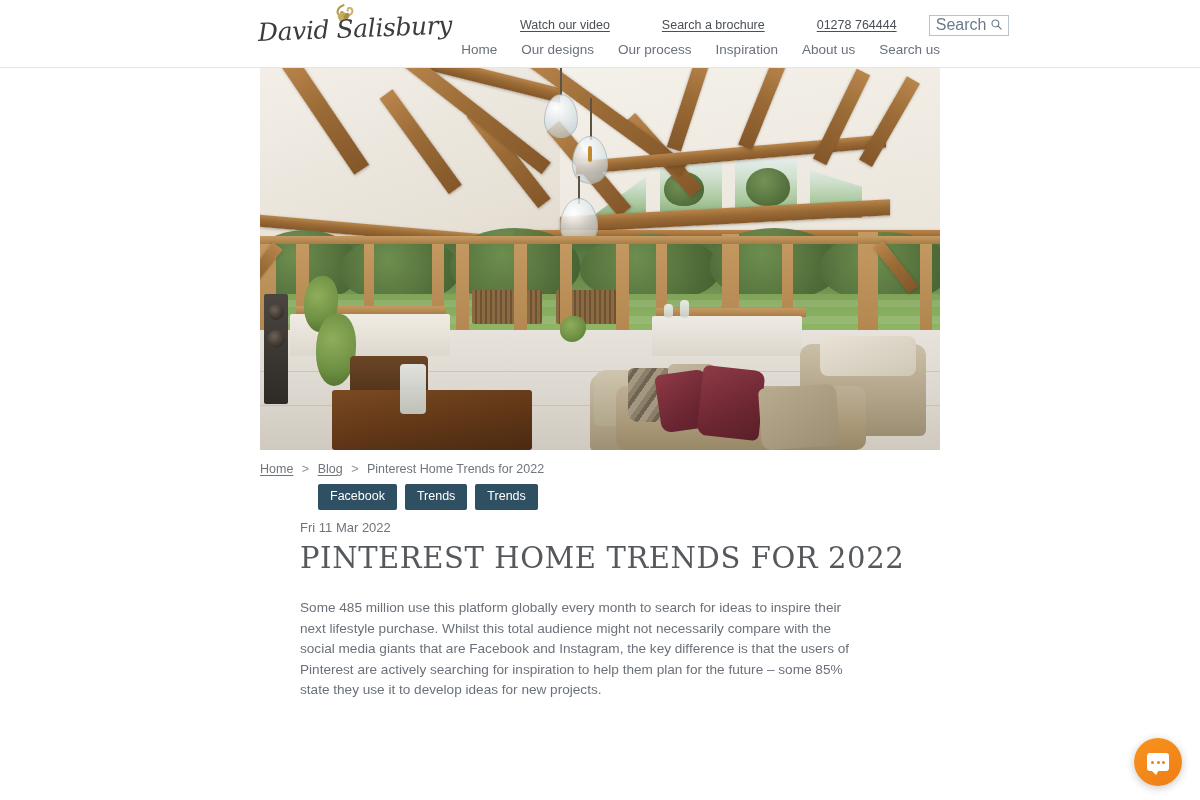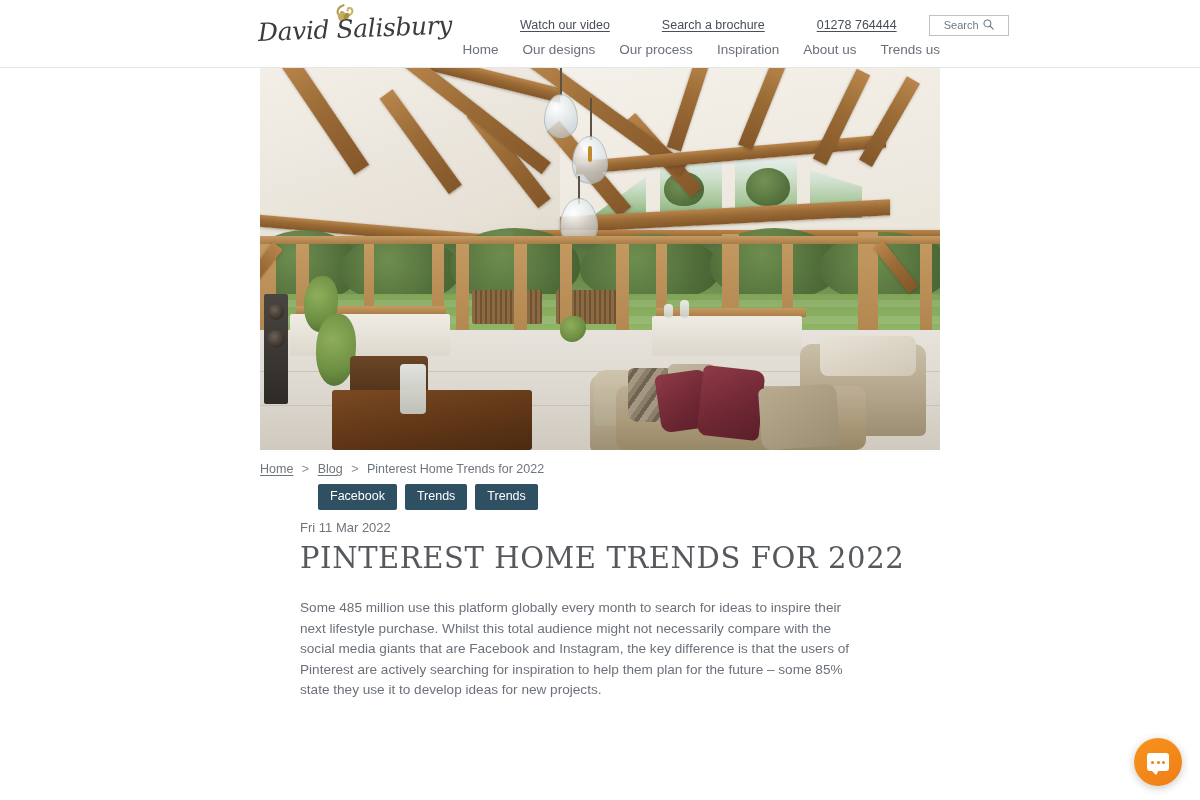--- a/index.html
+++ b/index.html
@@ -80,21 +80,21 @@
     height: 21px;
     border: 1px solid #b9c3cc;
     background: #fff;
     display: flex;
     align-items: center;
     justify-content: center;
     gap: 4px;
     cursor: text;
   }
   .search-placeholder {
-    font-size: 11px;
+    font-size: 16px;
     color: #6b7a88;
   }
   .search-icon-svg { display: block; }
 
   .main-nav {
     position: absolute;
     right: 260px;
     top: 42px;
     display: flex;
     align-items: center;
@@ -404,21 +404,21 @@
       </span>
     </div>
   </div>
 
   <nav class="main-nav">
     <a class="nav-item">Home</a>
     <a class="nav-item">Our designs</a>
     <a class="nav-item">Our process</a>
     <a class="nav-item">Inspiration</a>
     <a class="nav-item">About us</a>
-    <a class="nav-item">Trends us</a>
+    <a class="nav-item">Search us</a>
   </nav>
 </header>
 
 <div class="hero-wrap">
   <div class="hero-photo">
 
     <div class="ceil-right"></div>
     <div class="ceil-left" style="background:linear-gradient(160deg,#f3efe8 0%,#e6e0d5 70%,#dbd4c8 100%);"></div>
     <div class="gable"></div>
 

